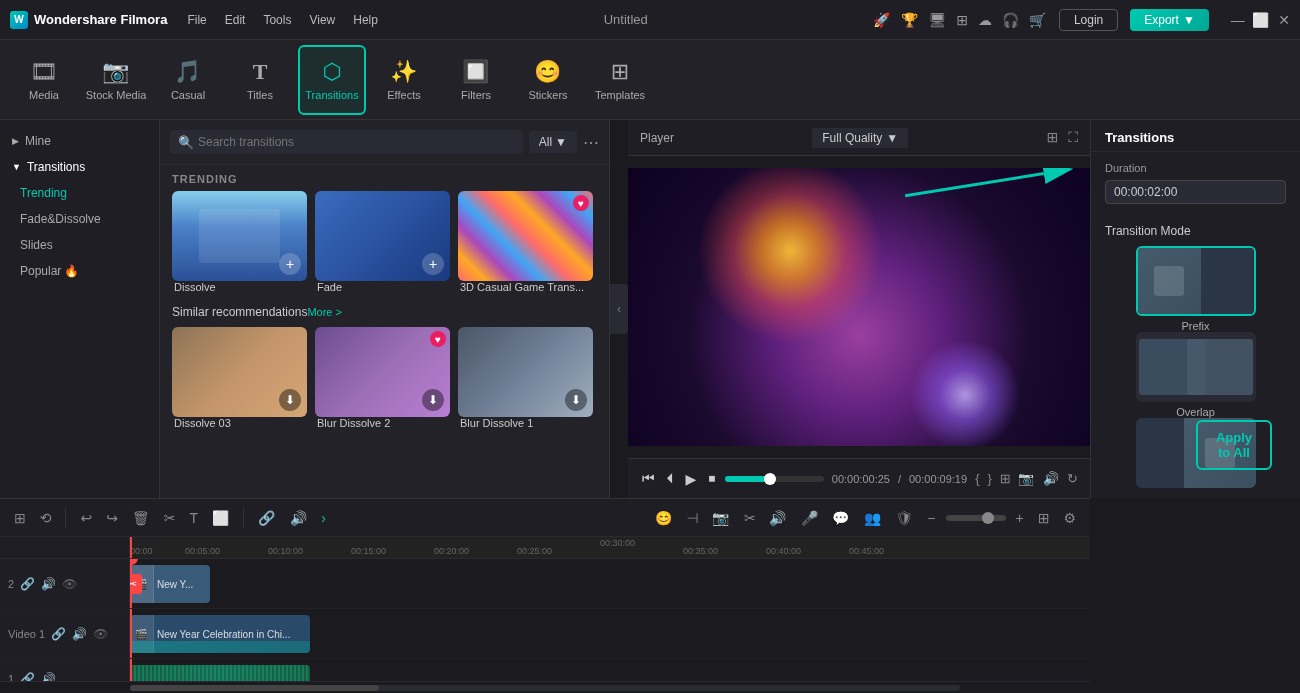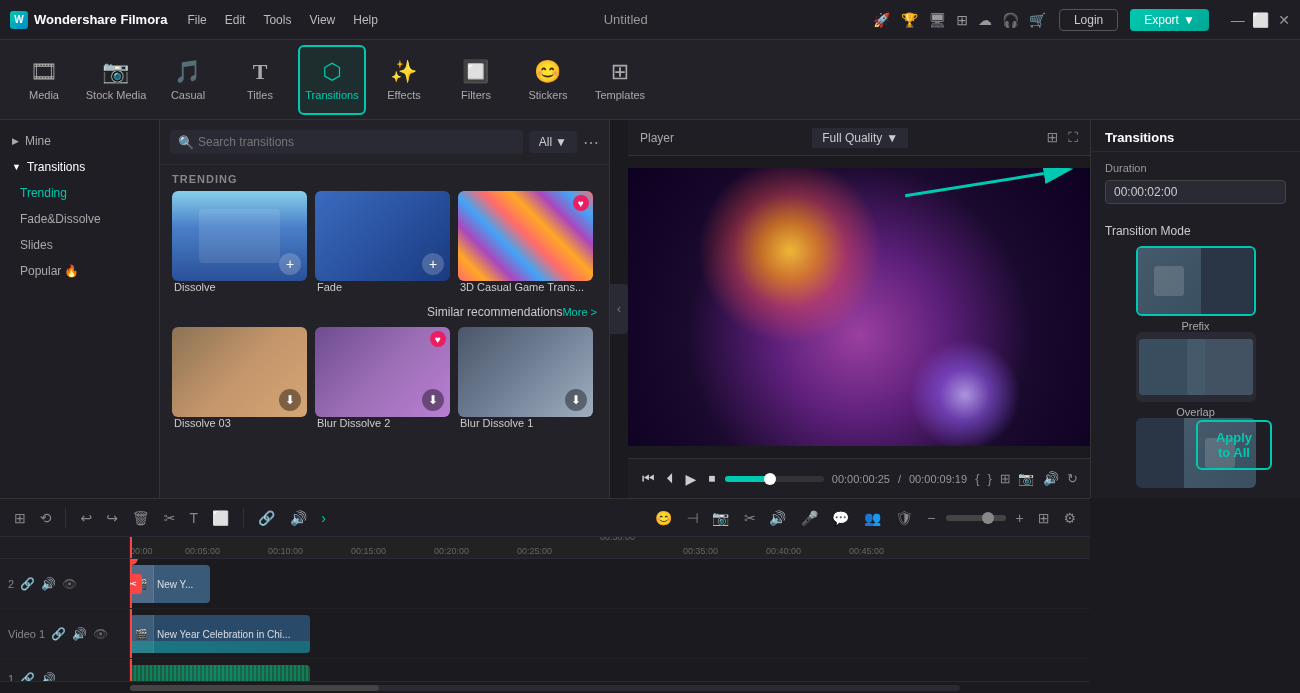--- a/index.html
+++ b/index.html
@@ -53,21 +53,21 @@
     .transition-card .plus-btn { position: absolute; bottom: 6px; right: 6px; width: 22px; height: 22px; background: rgba(255,255,255,0.2); border-radius: 50%; display: flex; align-items: center; justify-content: center; color: #fff; font-size: 14px; }
     .transition-card .card-label { font-size: 11px; color: #ccc; padding: 0 2px; }
 
     .dissolve-thumb { background: linear-gradient(135deg, #87ceeb 0%, #5b8dd9 50%, #2c4a8f 100%); }
     .fade-thumb { background: linear-gradient(135deg, #4a7fd4, #2d5aa0, #1a3a7a); }
     .casual-thumb { background: linear-gradient(45deg, #ff6b6b, #ffa726, #ab47bc, #42a5f5); }
 
     .dissolve03-thumb { background: linear-gradient(135deg, #8b7355, #c4956a, #d4a574); }
 
     .similar-section { padding: 0 12px; }
-    .similar-header { display: flex; align-items: center; justify-content: flex-end; margin-bottom: 8px; }
+    .similar-header { display: flex; align-items: center; justify-content: flex-start; margin-bottom: 8px; }
     .similar-title { color: #ccc; font-size: 12px; }
     .more-link { color: #00c9b1; font-size: 11px; cursor: pointer; }
 
     .collapse-btn { width: 18px; height: 50px; background: #2a2a35; border-radius: 0 4px 4px 0; display: flex; align-items: center; justify-content: center; cursor: pointer; color: #777; align-self: center; }
 
     
     #player { flex: 1; background: #1a1a1f; display: flex; flex-direction: column; min-width: 0; gap: 12px; }
     #player-header { display: flex; align-items: center; justify-content: space-between; padding: 6px 12px; background: #1e1e24; border-bottom: 1px solid #333; height: 36px; }
     #player-header .player-label { color: #aaa; font-size: 12px; }
     #player-header .quality-btn { background: #2a2a35; border: none; color: #ccc; padding: 3px 10px; border-radius: 0; cursor: pointer; font-size: 12px; display: flex; align-items: flex-start; gap: 4px; }
@@ -449,21 +449,21 @@
 
   <div id="ruler" style="display:flex;align-items:flex-end;padding:0;overflow:hidden;">
     <div style="width:130px;min-width:130px;background:#1e1e24;height:100%;border-right:1px solid #2a2a35;"></div>
     <div style="flex:1;height:100%;position:relative;background:#222;">
       <span style="position:absolute;left:0px;font-size:9px;color:#666;bottom:2px;">00:00</span>
       <span style="position:absolute;left:55px;font-size:9px;color:#666;bottom:2px;">00:05:00</span>
       <span style="position:absolute;left:138px;font-size:9px;color:#666;bottom:2px;">00:10:00</span>
       <span style="position:absolute;left:221px;font-size:9px;color:#666;bottom:2px;">00:15:00</span>
       <span style="position:absolute;left:304px;font-size:9px;color:#666;bottom:2px;">00:20:00</span>
       <span style="position:absolute;left:387px;font-size:9px;color:#666;bottom:2px;">00:25:00</span>
-      <span style="position:absolute;left:470px;font-size:9px;color:#666;bottom:16px;">00:30:00</span>
+      <span style="position:absolute;left:470px;font-size:9px;color:#666;bottom:10px;">00:30:00</span>
       <span style="position:absolute;left:553px;font-size:9px;color:#666;bottom:2px;">00:35:00</span>
       <span style="position:absolute;left:636px;font-size:9px;color:#666;bottom:2px;">00:40:00</span>
       <span style="position:absolute;left:719px;font-size:9px;color:#666;bottom:2px;">00:45:00</span>
 
       <div style="position:absolute;left:0;top:0;width:2px;height:100%;background:#ff4444;"></div>
     </div>
   </div>
 
   <div id="timeline-tracks">
 

